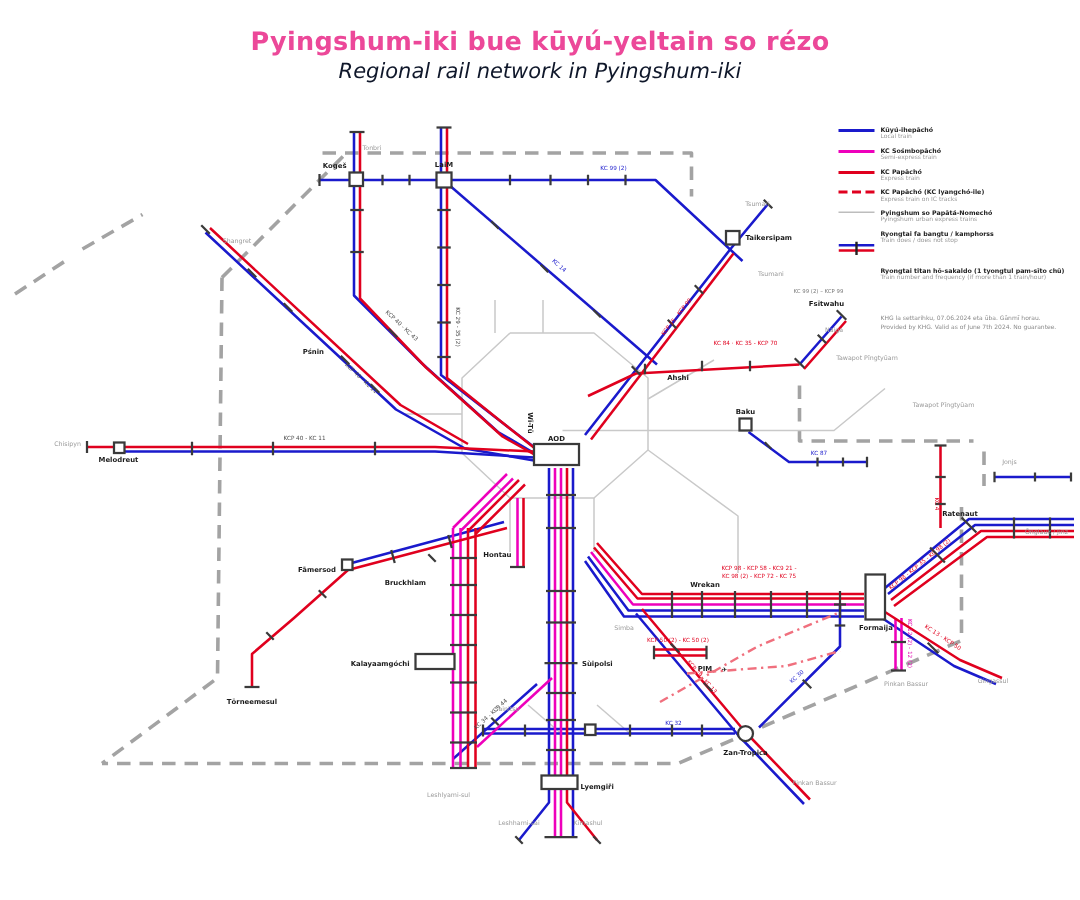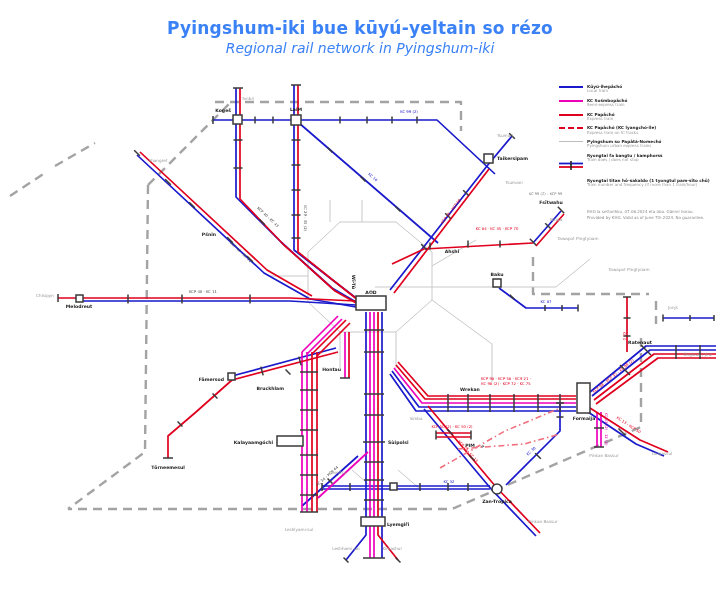--- a/index.html
+++ b/index.html
@@ -1,20 +1,20 @@
 <!DOCTYPE html>
 <html><head>
 <meta charset="utf-8">
 <style>
   html,body{margin:0;padding:0;background:#fff;}
   #stage{position:relative;width:720px;height:600px;background:#fff;overflow:hidden;
          font-family:"DejaVu Sans","Liberation Sans",sans-serif;}
   #titleblock{position:absolute;top:18px;left:0;width:720px;text-align:center;z-index:3;}
-  #page-title{font-size:17px;font-weight:bold;color:#3b82f6;letter-spacing:.2px;}
-  #page-subtitle{font-size:14px;font-style:italic;color:#3b82f6;margin-top:2px;}
+  #page-title{font-size:17px;font-weight:bold;color:#ec4899;letter-spacing:.2px;}
+  #page-subtitle{font-size:14px;font-style:italic;color:#0f172a;margin-top:2px;}
   #rail-svg{position:absolute;left:0;top:0;}
   text{font-family:"DejaVu Sans","Liberation Sans",sans-serif;}
   .lbl-st{font-size:4.6px;font-weight:bold;fill:#1b1b1b;}
   .lbl-rg{font-size:4.2px;fill:#9a9a9a;}
   .lbl-lb{font-size:3.8px;fill:#1a1acc;}
   .lbl-lr{font-size:3.8px;fill:#e0001e;}
   .lbl-lm{font-size:3.8px;fill:#e000b0;}
   .lbl-ld{font-size:3.8px;fill:#4a4a4a;}
   #legend{position:absolute;left:559px;top:84px;width:160px;z-index:2;}
   .lrow{display:flex;gap:4px;margin-bottom:4px;align-items:flex-start;}

